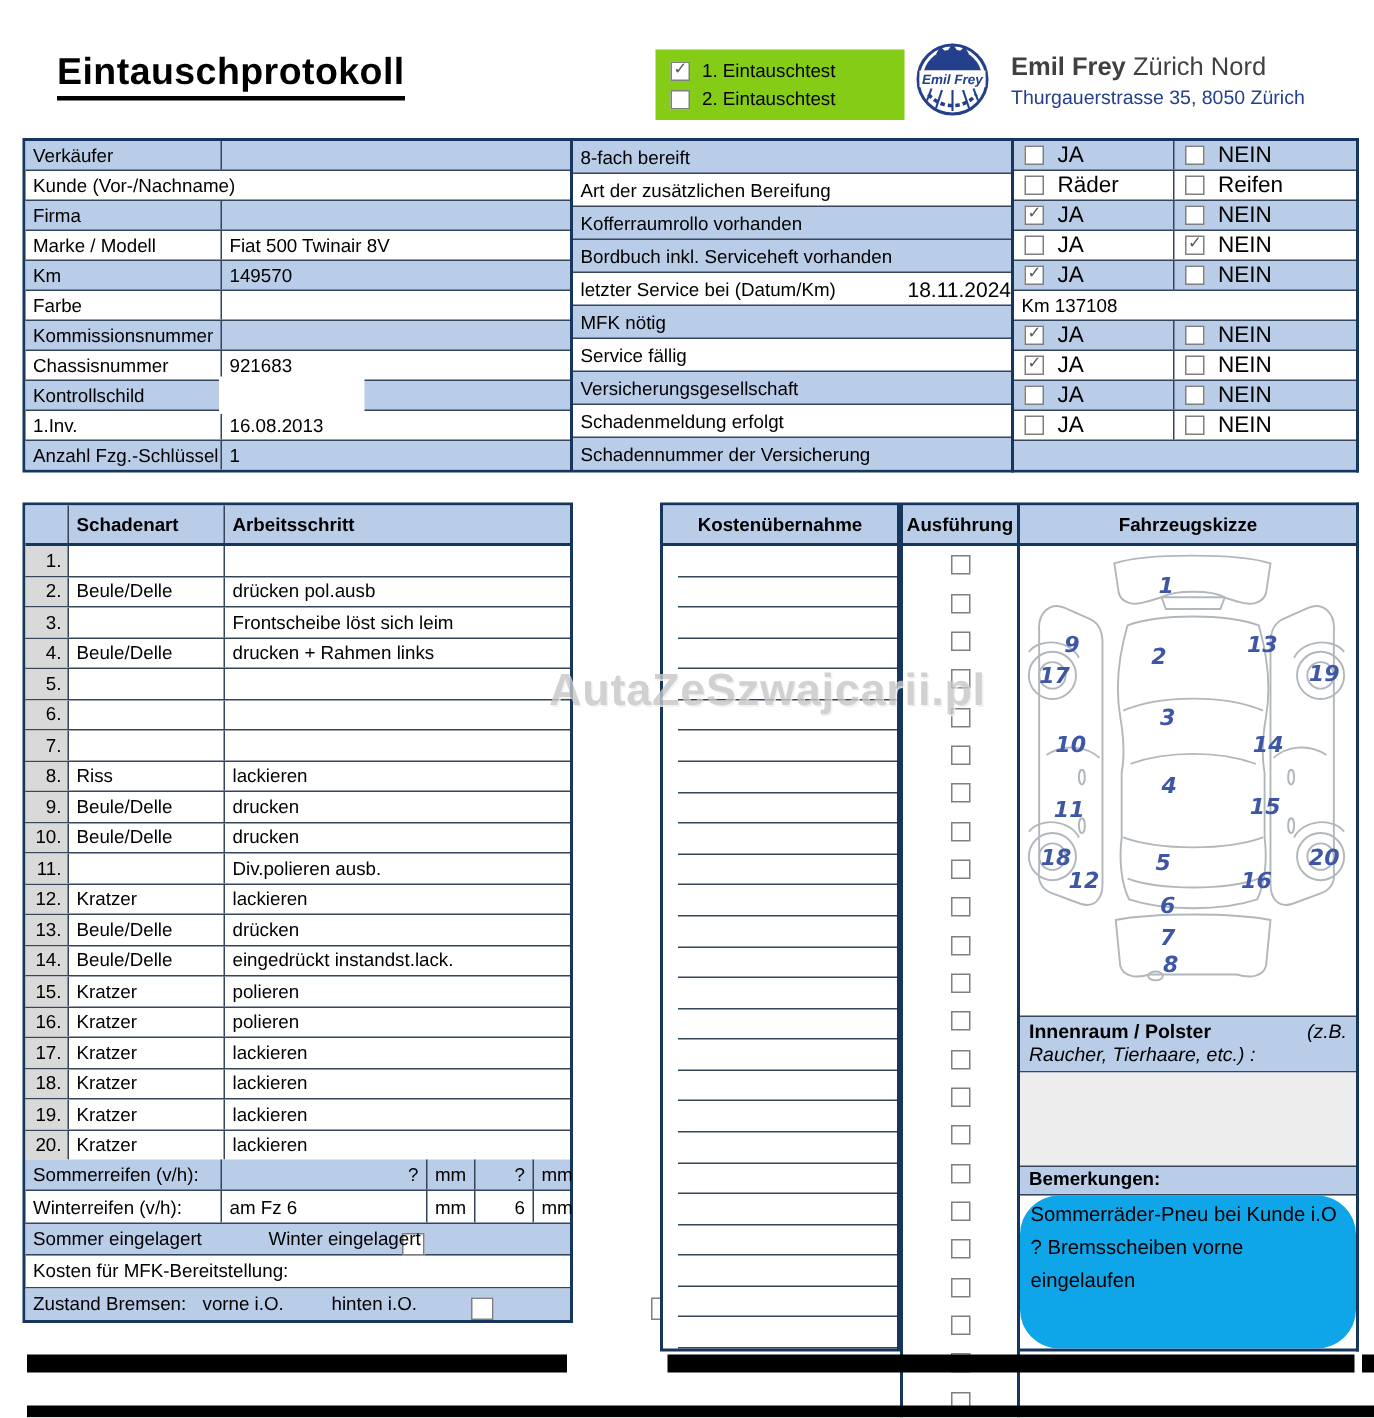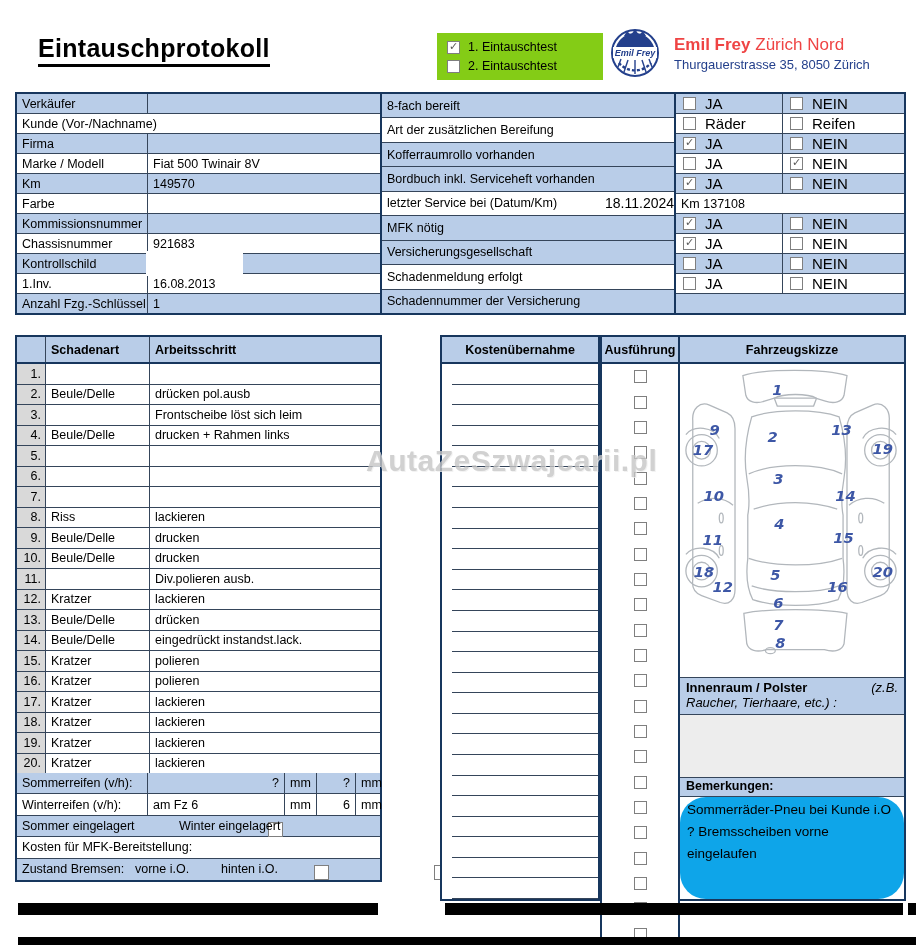--- a/index.html
+++ b/index.html
@@ -9,21 +9,21 @@
   .bold{font-weight:bold;}
   .ital{font-style:italic;}
 
   
   .title{position:absolute;left:38px;top:34px;font-size:25px;font-weight:bold;
          border-bottom:3px solid #000;padding-bottom:1px;letter-spacing:.3px;}
   .testbox{position:absolute;left:437px;top:33px;width:166px;height:47px;background:#84cc16;
            display:flex;flex-direction:column;justify-content:center;gap:5px;padding-left:10px;box-sizing:border-box;}
   .test-row{display:flex;align-items:center;gap:8px;font-size:12.5px;}
   .logo{position:absolute;left:610px;top:28px;display:flex;align-items:flex-start;gap:14px;}
-  .logo-text .l1{font-size:17px;color:#ef4444;margin-top:7px;}
+  .logo-text .l1{font-size:17px;color:#404040;margin-top:7px;}
   .logo-text .l2{font-size:13px;color:#24408c;margin-top:2px;}
 
   
   .tbl{position:absolute;border:2px solid #17365d;box-sizing:border-box;background:#fff;
        display:flex;flex-direction:column;}
   .trow{display:flex;border-bottom:1px solid #35455a;box-sizing:border-box;position:relative;flex:1;min-height:0;}
   .tbl > .trow:last-child, #damage-rows .trow:last-child{border-bottom:none;}
   .shade{background:#b9cde8;}
   .cell{box-sizing:border-box;display:flex;align-items:center;padding:0 5px;font-size:12.5px;white-space:nowrap;overflow:visible;}
 
@@ -179,20 +179,23 @@
       </div>
       <div class="trow shade">
         <div class="cell" style="flex: 1 1 0%;">Bordbuch inkl. Serviceheft vorhanden</div>
       </div>
       <div class="trow">
         <div class="cell" style="flex: 1 1 0%;">letzter Service bei (Datum/Km)</div>
         <span class="extra">18.11.2024</span>
       </div>
       <div class="trow shade">
         <div class="cell" style="flex: 1 1 0%;">MFK nötig</div>
+      </div>
+      <div class="trow">
+        <div class="cell" style="flex: 1 1 0%;">Service fällig</div>
       </div>
       <div class="trow shade">
         <div class="cell" style="flex: 1 1 0%;">Versicherungsgesellschaft</div>
       </div>
       <div class="trow">
         <div class="cell" style="flex: 1 1 0%;">Schadenmeldung erfolgt</div>
       </div>
       <div class="trow shade">
         <div class="cell" style="flex: 1 1 0%;">Schadennummer der Versicherung</div>
       </div>

